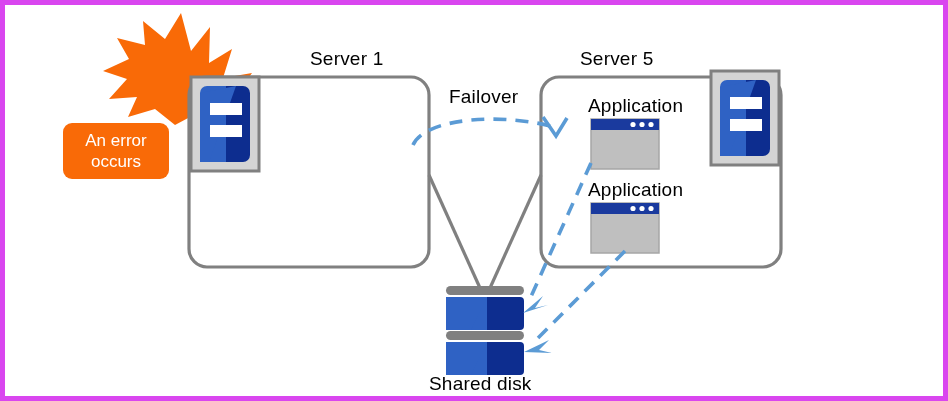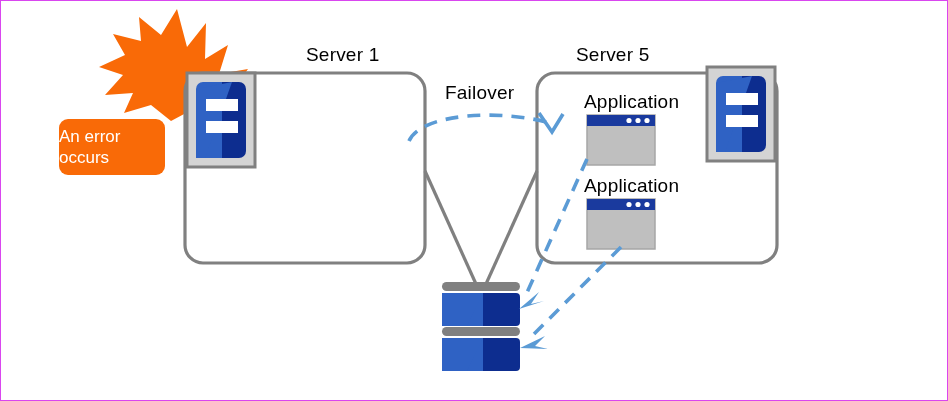--- a/index.html
+++ b/index.html
@@ -8,21 +8,21 @@
     background: #ffffff;
   }
   body {
     font-family: "Liberation Sans", sans-serif;
   }
   #canvas {
     position: relative;
     width: 948px;
     height: 401px;
     background: #ffffff;
-    border: 1px solid #d946ef;
+    border: 5px solid #d946ef;
     box-sizing: border-box;
     overflow: hidden;
     text-decoration: underline;
   }
   #diagram-svg {
     position: absolute;
     left: 0;
     top: 0;
     width: 948px;
     height: 401px;
@@ -48,21 +48,21 @@
     top: 118px;
     width: 106px;
     height: 56px;
     background: #f96a07;
     border-radius: 9px;
     color: #ffffff;
     font-size: 17px;
     line-height: 21px;
     display: flex;
     flex-direction: column;
-    align-items: flex-start;
+    align-items: center;
     justify-content: center;
     text-align: center;
   }
   #error-badge span { display: block; white-space: nowrap; }
 </style>
 </head>
 <body>
 
 <div id="canvas">
 
@@ -152,19 +152,20 @@
   <div class="lbl" id="server1-title">Server 1</div>
 
   <div class="lbl" id="server2-title">Server 5</div>
 
   <div class="lbl" id="failover-label">Failover</div>
 
   <div class="lbl" id="app1-label">Application</div>
 
   <div class="lbl" id="app2-label">Application</div>
 
+  <div class="lbl" id="shared-disk-label">Shared disk</div>
 
   <div id="error-badge">
     <span>An error</span>
     <span>occurs</span>
   </div>
 
 </div>
 
 </body></html>

